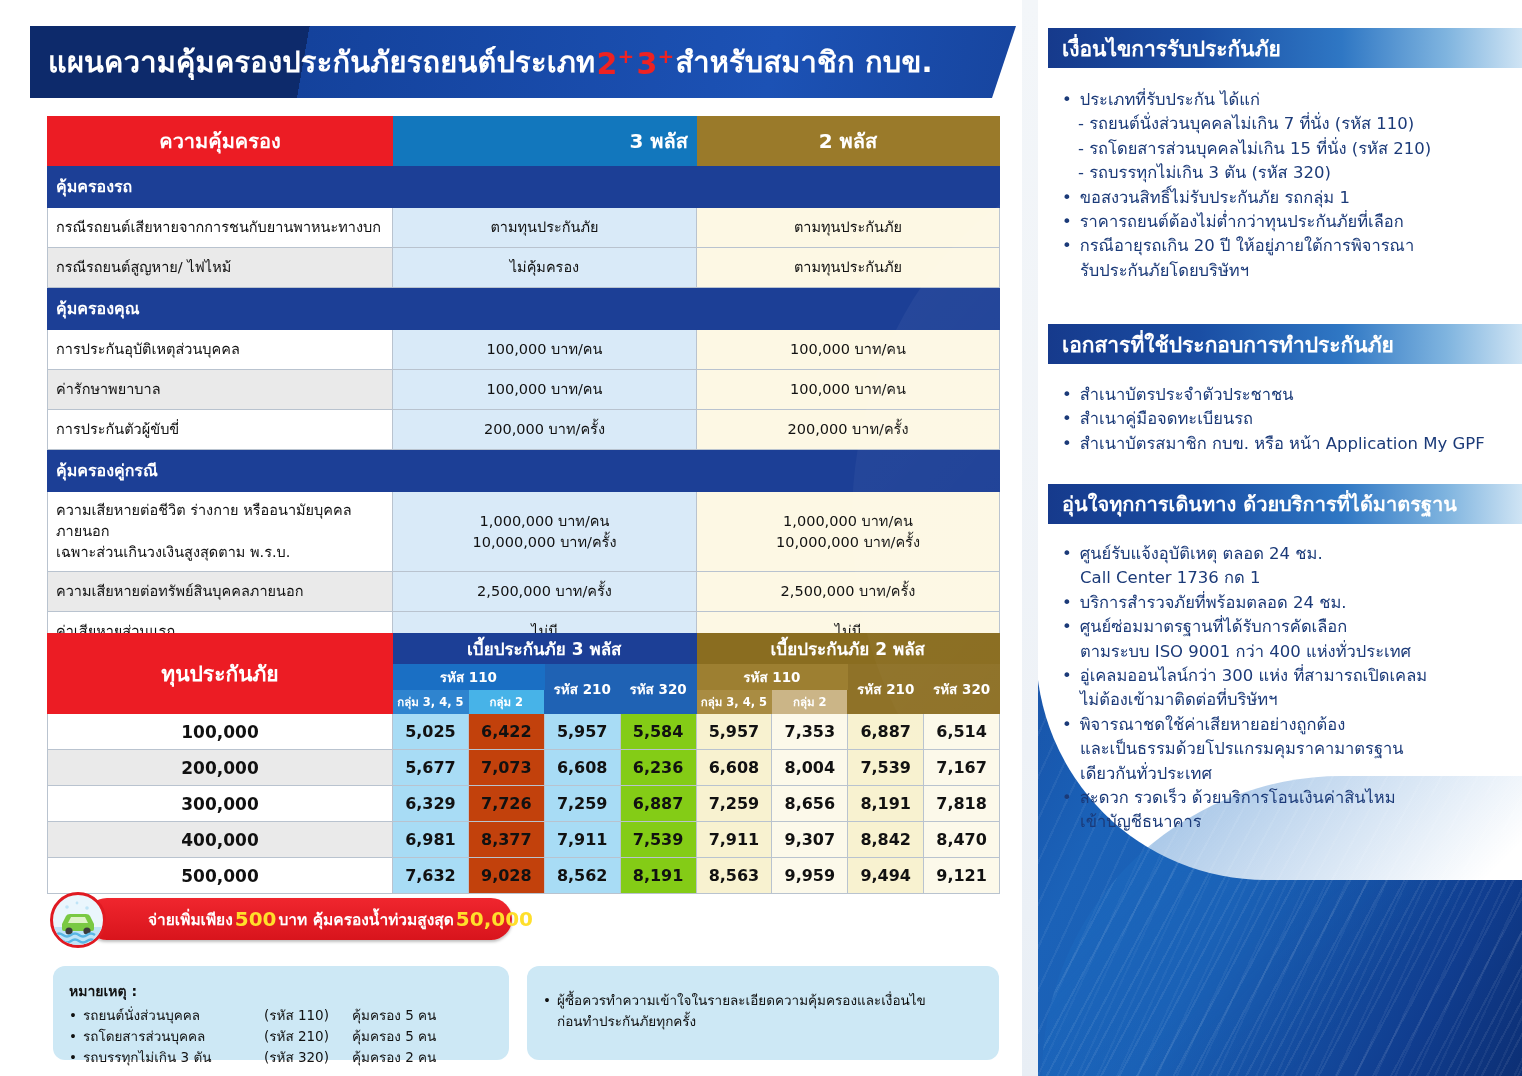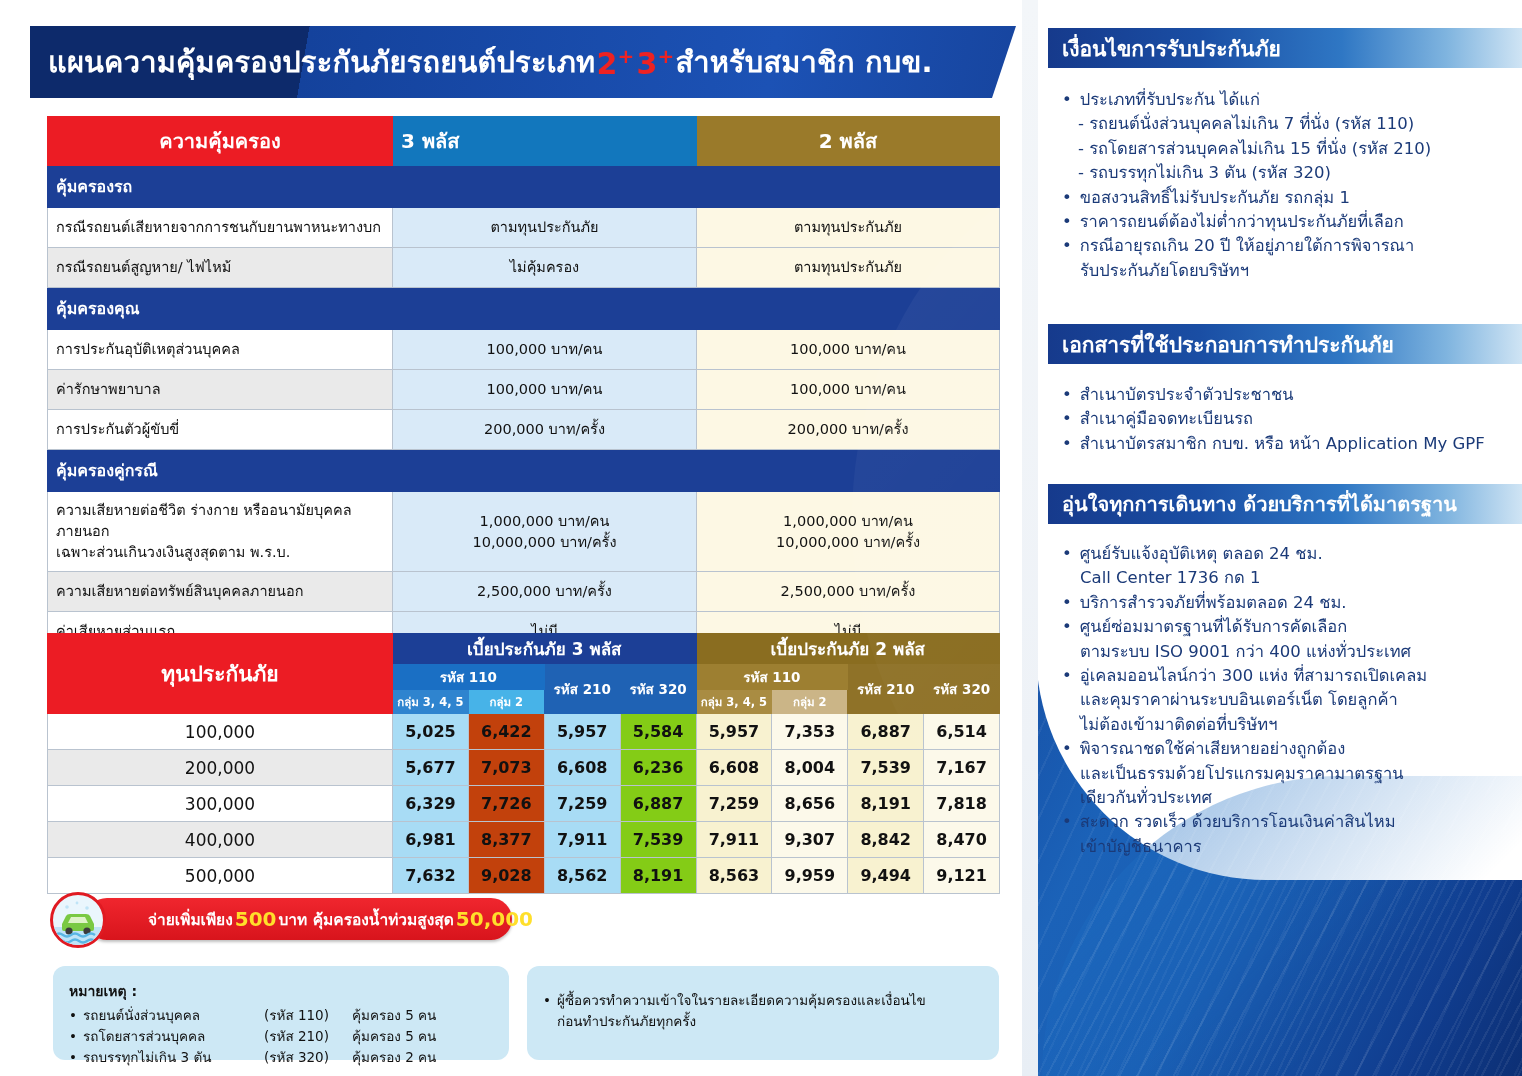--- a/index.html
+++ b/index.html
@@ -63,21 +63,21 @@
   }
   .hdr-label {
     background: #ec1c24; color: #fff;
     font-size: 20px; font-weight: bold;
     text-align: center; height: 42px;
     border-color: #ec1c24 !important;
   }
   .hdr-p3 {
     background: #1277bd; color: #fff;
     font-size: 20px; font-weight: bold;
-    text-align: left; height: 42px;
+    text-align: right; height: 42px;
     border-color: #1277bd !important;
   }
   .hdr-p2 {
     background: #9a7a2a; color: #fff;
     font-size: 20px; font-weight: bold;
     text-align: center; height: 42px;
     border-color: #9a7a2a !important;
   }
   .section-row td {
     background: #1c3f96; color: #ffffff;
@@ -167,21 +167,21 @@
     font-size: 11.5px; font-weight: bold; text-align: center;
     height: 24px; border-color: #a98c42 !important;
   }
   .pt-b2-sub-b {
     background: #cbb587; color: #fff;
     font-size: 11.5px; font-weight: bold; text-align: center;
     height: 24px; border-color: #cbb587 !important;
   }
 
   .pt-sum-cell {
-    font-size: 17px; font-weight: normal; text-align: center;
+    font-size: 17px; font-weight: bold; text-align: center;
     height: 36px; color: #111; background: #ffffff;
   }
   .pt-row.alt .pt-sum-cell { background: #eaeaea; }
 
   .v3a { background: #a8dcf5; }
   .v3b { background: #c2410c; }
   .v3c { background: #a8dcf5; }
   .v3d { background: #84cc16; }
   .v2a { background: #f8f2d0; }
   .v2b { background: #fcf9ea; }
@@ -591,21 +591,20 @@
         </div>
       <div class="bullet-row">
           <span class="dot">•</span>
           <span>ศูนย์ซ่อมมาตรฐานที่ได้รับการคัดเลือก</span>
         </div>
       <div style="padding-left:18px">ตามระบบ ISO 9001 กว่า 400 แห่งทั่วประเทศ</div>
       <div class="bullet-row">
           <span class="dot">•</span>
           <span>อู่เคลมออนไลน์กว่า 300 แห่ง ที่สามารถเปิดเคลม</span>
         </div>
-      <div style="padding-left:18px">และคุมราคาผ่านระบบอินเตอร์เน็ต โดยลูกค้า</div>
       <div style="padding-left:18px">ไม่ต้องเข้ามาติดต่อที่บริษัทฯ</div>
       <div class="bullet-row">
           <span class="dot">•</span>
           <span>พิจารณาชดใช้ค่าเสียหายอย่างถูกต้อง</span>
         </div>
       <div style="padding-left:18px">และเป็นธรรมด้วยโปรแกรมคุมราคามาตรฐาน</div>
       <div style="padding-left:18px">เดียวกันทั่วประเทศ</div>
       <div class="bullet-row">
           <span class="dot">•</span>
           <span>สะดวก รวดเร็ว ด้วยบริการโอนเงินค่าสินไหม</span>

